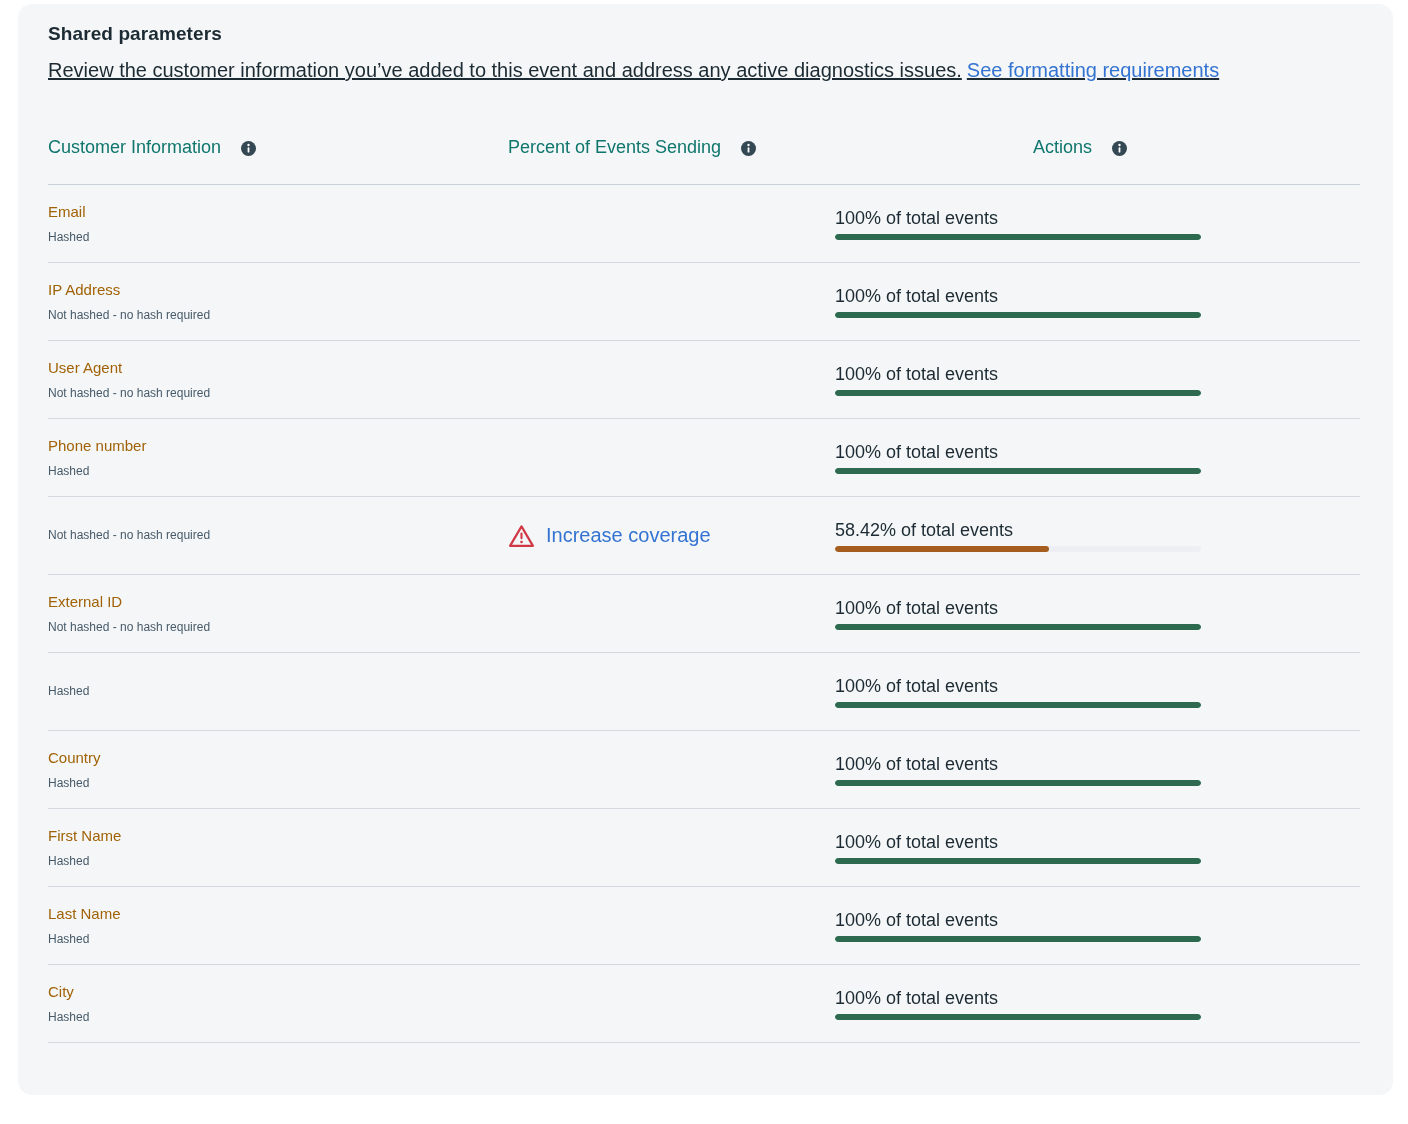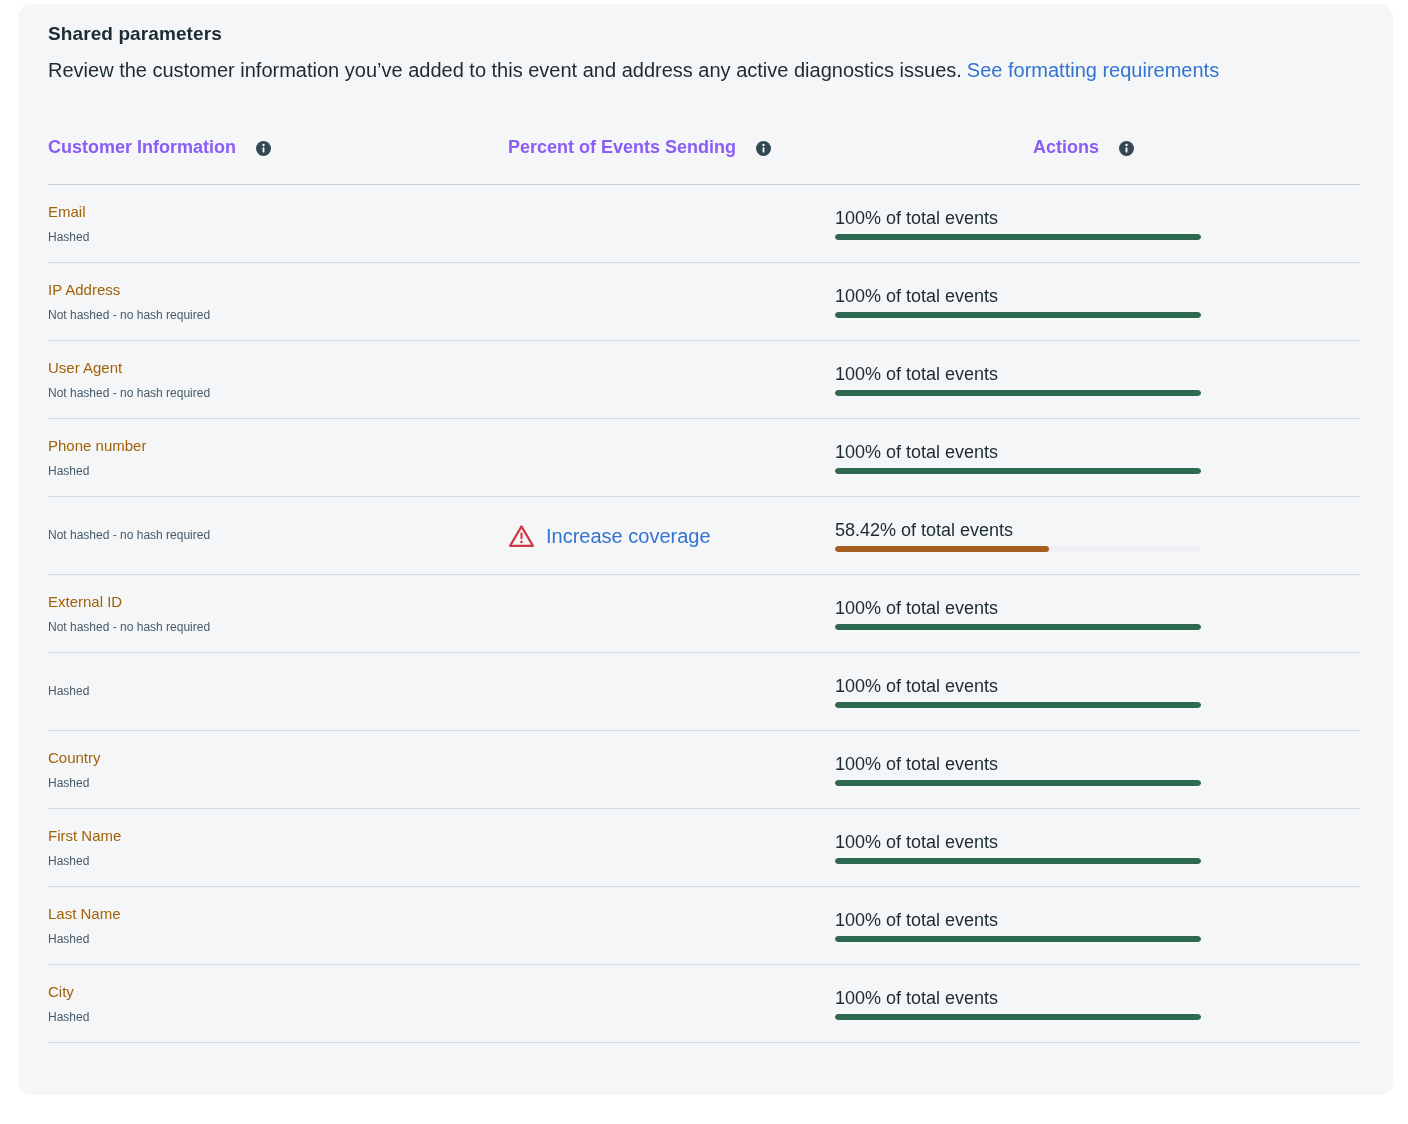--- a/index.html
+++ b/index.html
@@ -24,36 +24,37 @@
     letter-spacing: 0.1px;
     margin-bottom: 9px;
   }
   .panel-desc {
     font-size: 20px;
     font-weight: 400;
     color: #1c2b33;
     line-height: 32px;
     max-width: 1232px;
     margin-bottom: 46px;
+    text-decoration: underline;
   }
   .panel-desc a {
     color: #3373d2;
     text-decoration: none;
     margin-left: 5px;
   }
   .thead {
     display: flex;
     height: 53px;
     border-bottom: 1px solid #c9cfd8;
     align-items: flex-start;
   }
   .th {
     font-size: 18px;
-    font-weight: 700;
-    color: #8b5cf6;
+    font-weight: 400;
+    color: #0f766e;
     display: flex;
     align-items: center;
     gap: 20px;
     padding-top: 5px;
   }
   .col-name { width: 460px; }
   .col-action { width: 327px; }
   .col-percent { flex: 1; }
   .row {
     display: flex;
@@ -64,21 +65,21 @@
   .row-name {
     font-size: 15px;
     color: #a16207;
     line-height: 27px;
   }
   .row-sub {
     font-size: 12px;
     color: #465a69;
     line-height: 25px;
   }
-  .cell.col-action { display: flex; align-items: flex-end; gap: 11px; }
+  .cell.col-action { display: flex; align-items: center; gap: 11px; }
   .action-link {
     font-size: 20px;
     color: #3373d2;
     text-decoration: none;
   }
   .warn-icon { flex: 0 0 auto; display: inline-flex; }
   .pct-label {
     font-size: 18px;
     color: #1c2b33;
     line-height: 22px;

